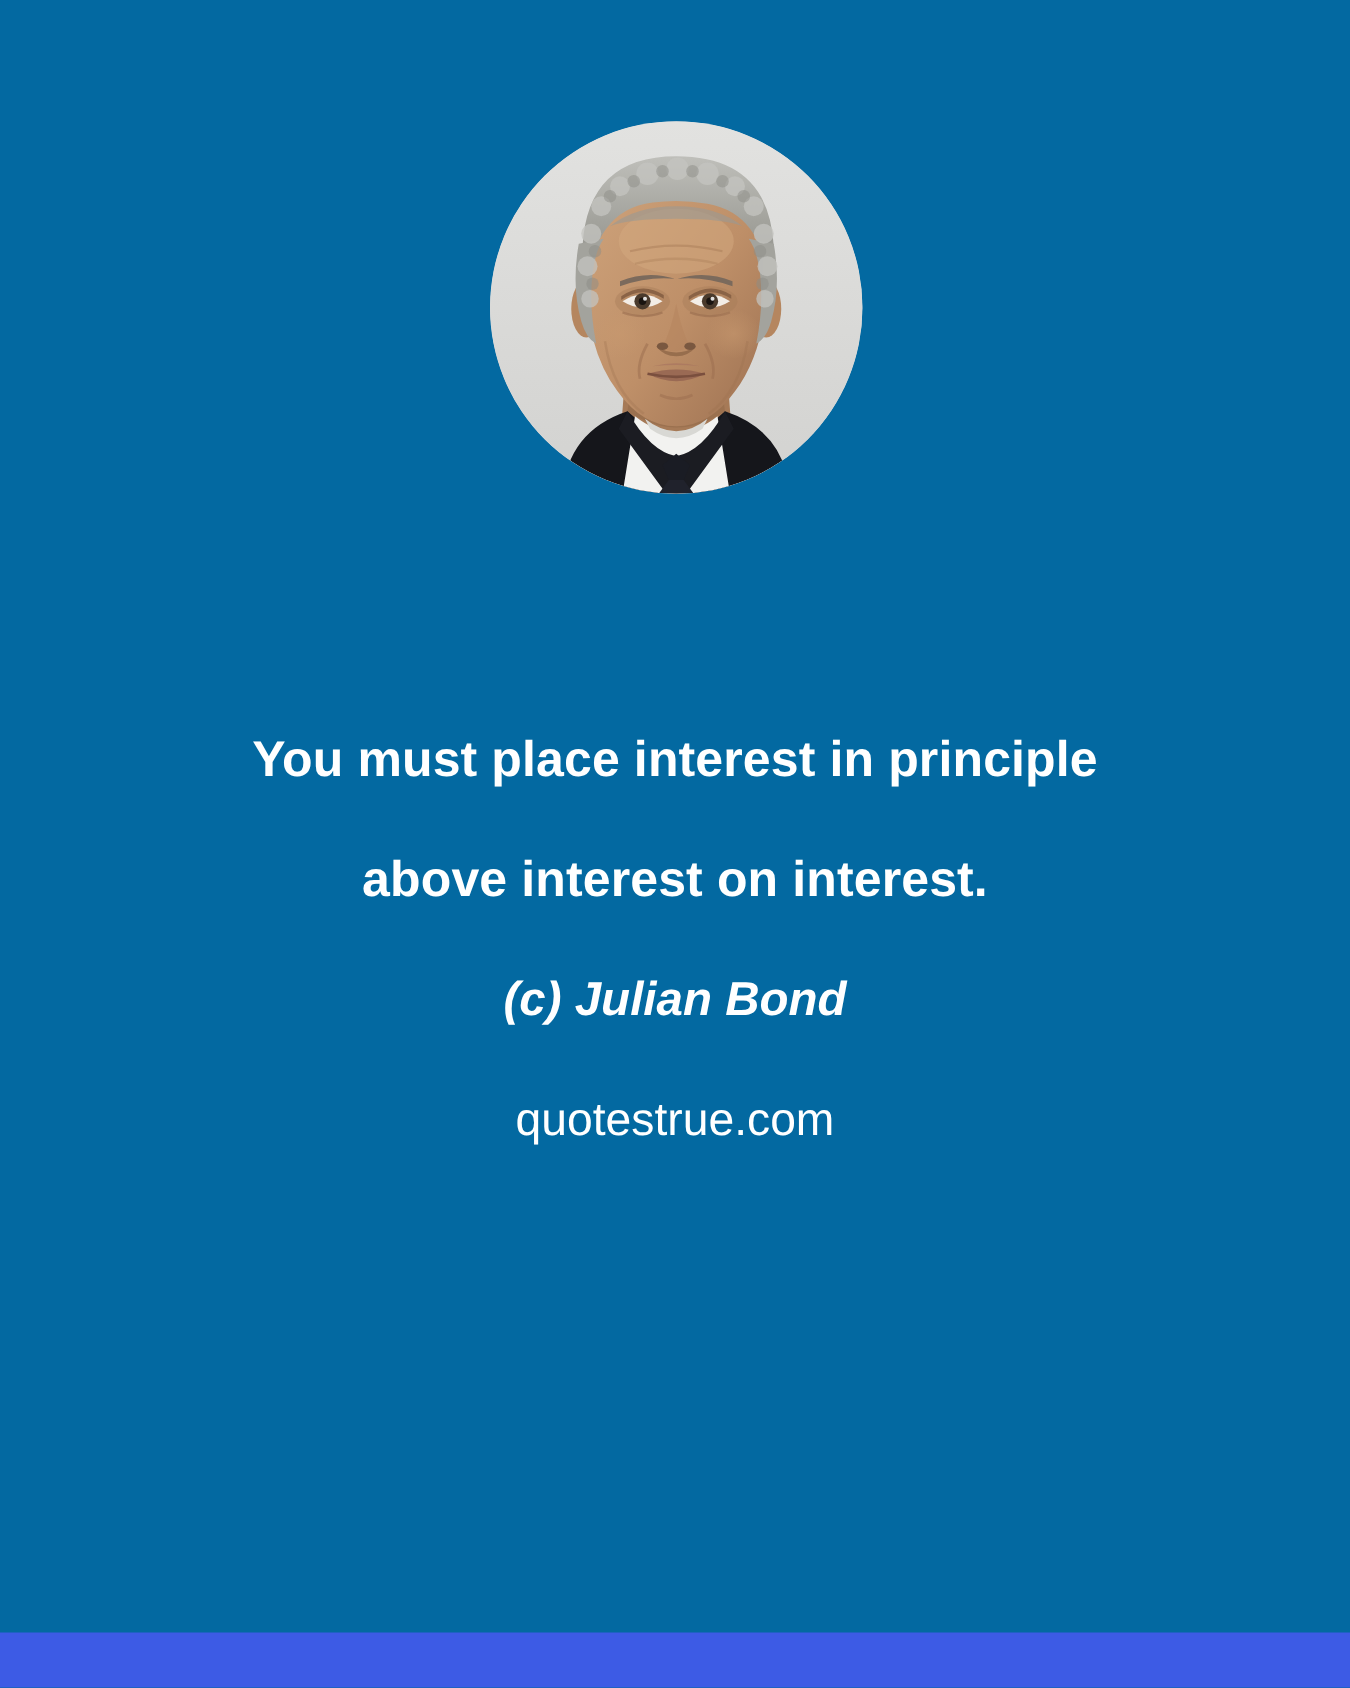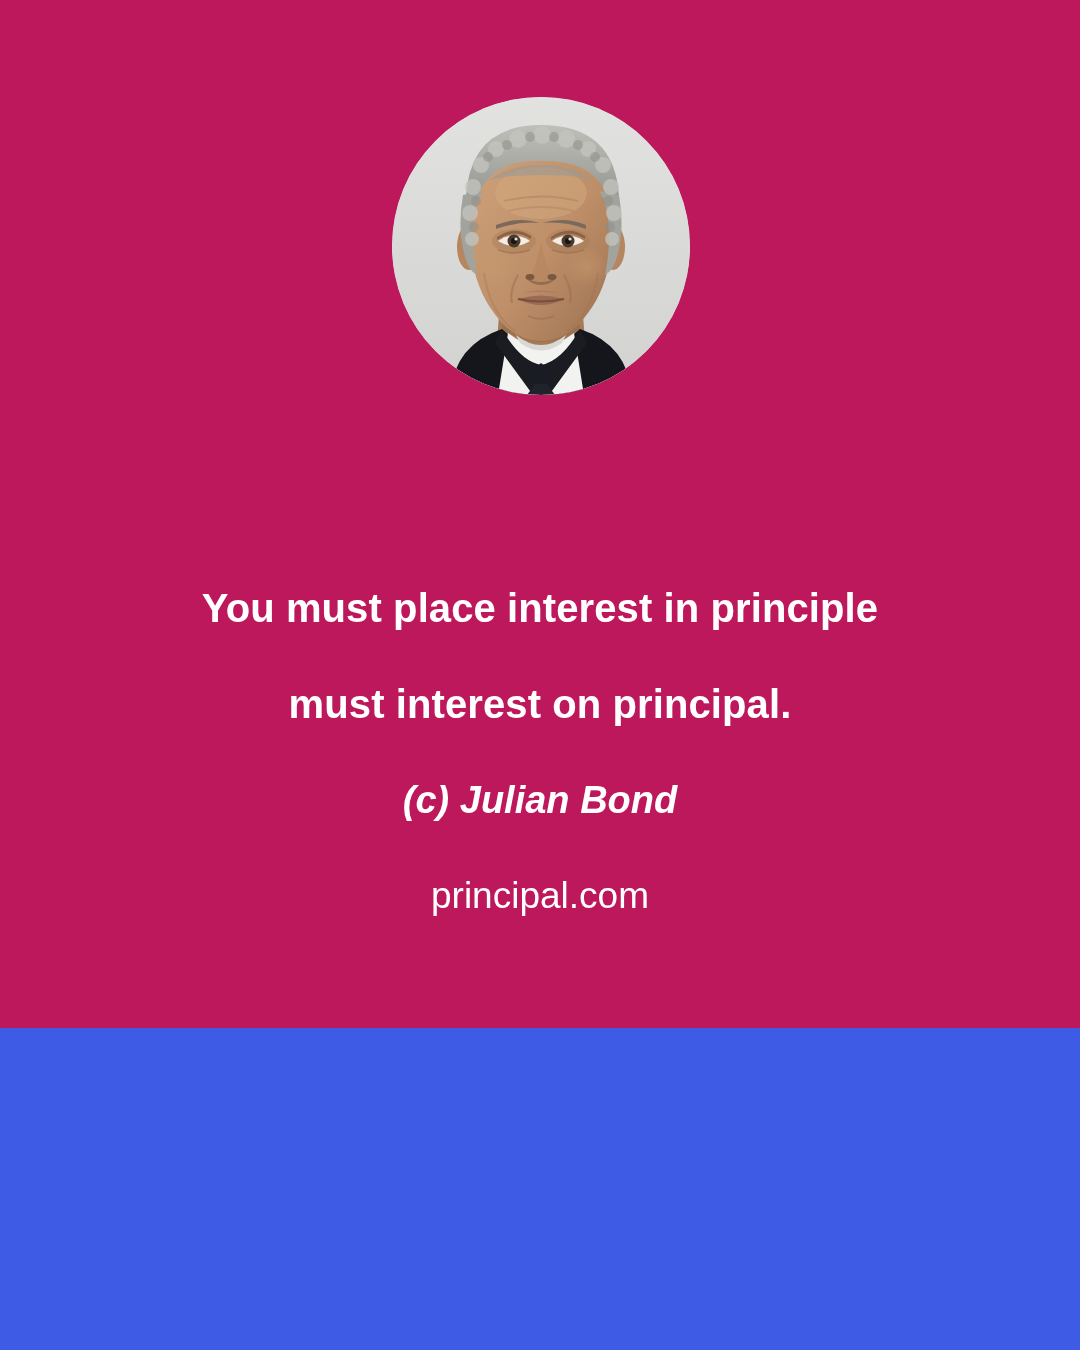--- a/index.html
+++ b/index.html
@@ -13,22 +13,22 @@
   body {
     background: #3D5BE5;
     font-family: "Liberation Sans", sans-serif;
     overflow: hidden;
     position: relative;
   }
 
   .quote-card {
     position: relative;
     width: 1080px;
-    height: 1028px;
-    background: #be185d;
+    height: 1306px;
+    background: #0369a1;
   }
 
   
   .portrait-wrap {
     position: absolute;
     left: 392px;
     top: 97px;
     width: 298px;
     height: 298px;
   }
@@ -225,18 +225,18 @@
 
           <path d="M112 104 q37 -9 74 0" stroke="#A67A57" stroke-width="1.8" fill="none" opacity="0.45"></path>
           <path d="M116 114 q33 -8 66 0" stroke="#A67A57" stroke-width="1.8" fill="none" opacity="0.35"></path>
         </g>
       </svg>
     </div>
   </div>
 
   <div class="text-block">
     <div class="quote-line">You must place interest in principle</div>
-    <div class="quote-line">must interest on principal.</div>
+    <div class="quote-line">above interest on interest.</div>
     <div class="author-line">(c) Julian Bond</div>
-    <div class="site-line">principal.com</div>
+    <div class="site-line">quotestrue.com</div>
   </div>
 
 </div>
 
 </body></html>

